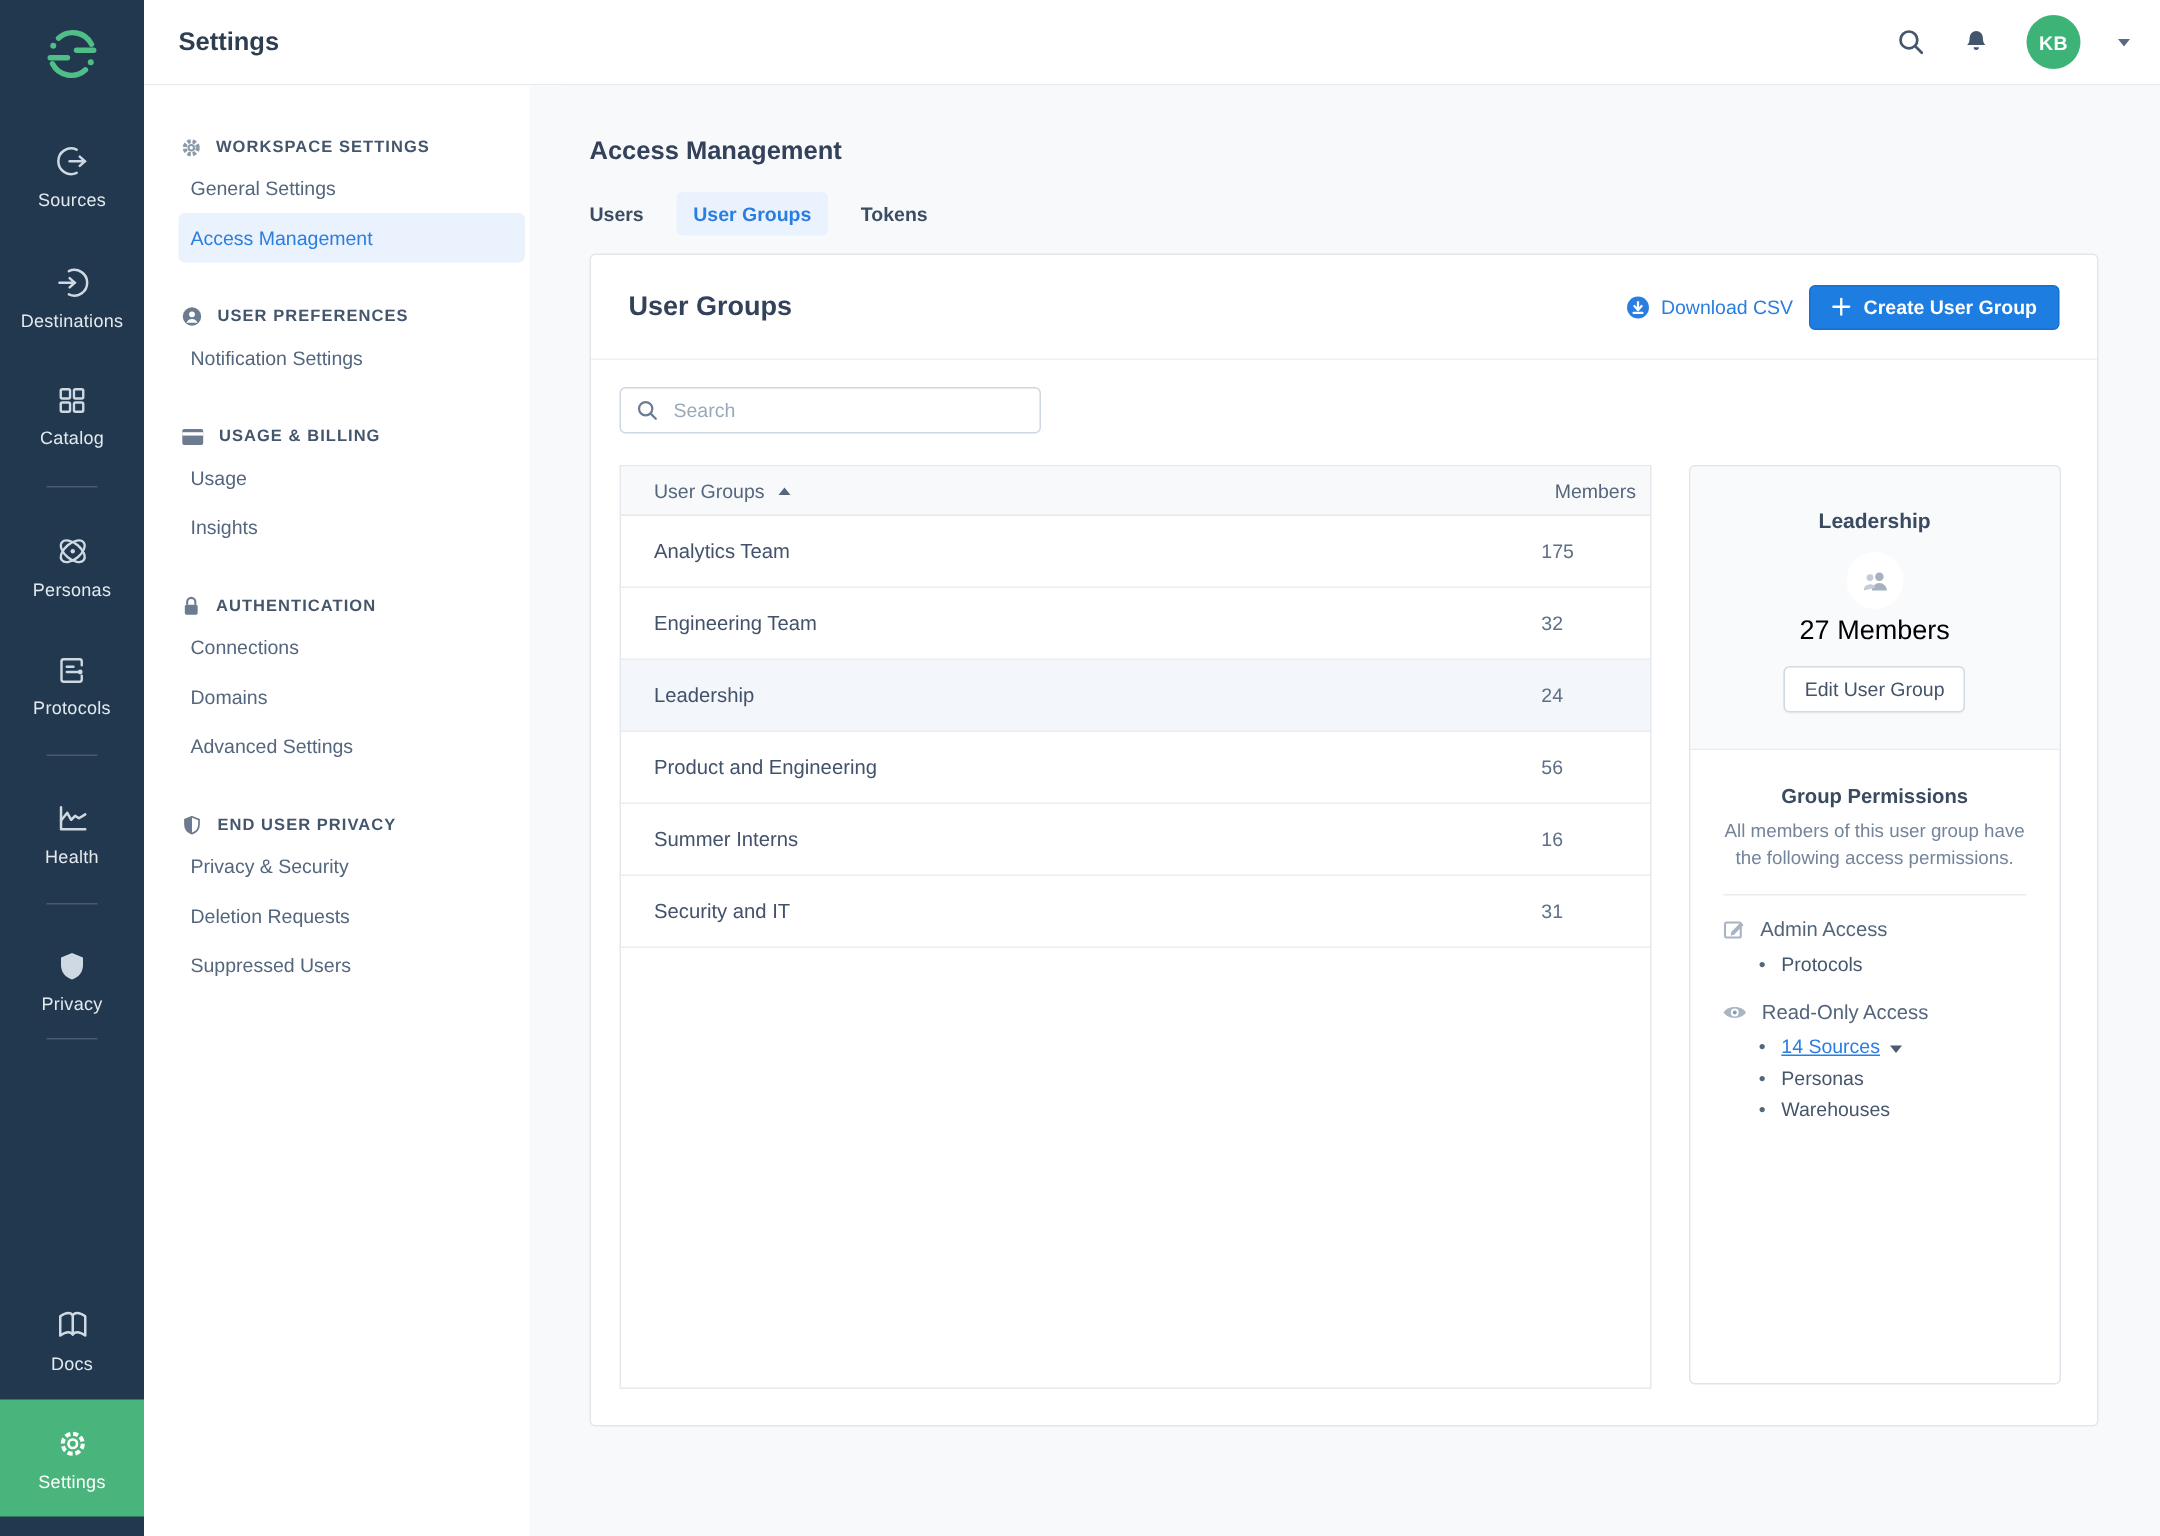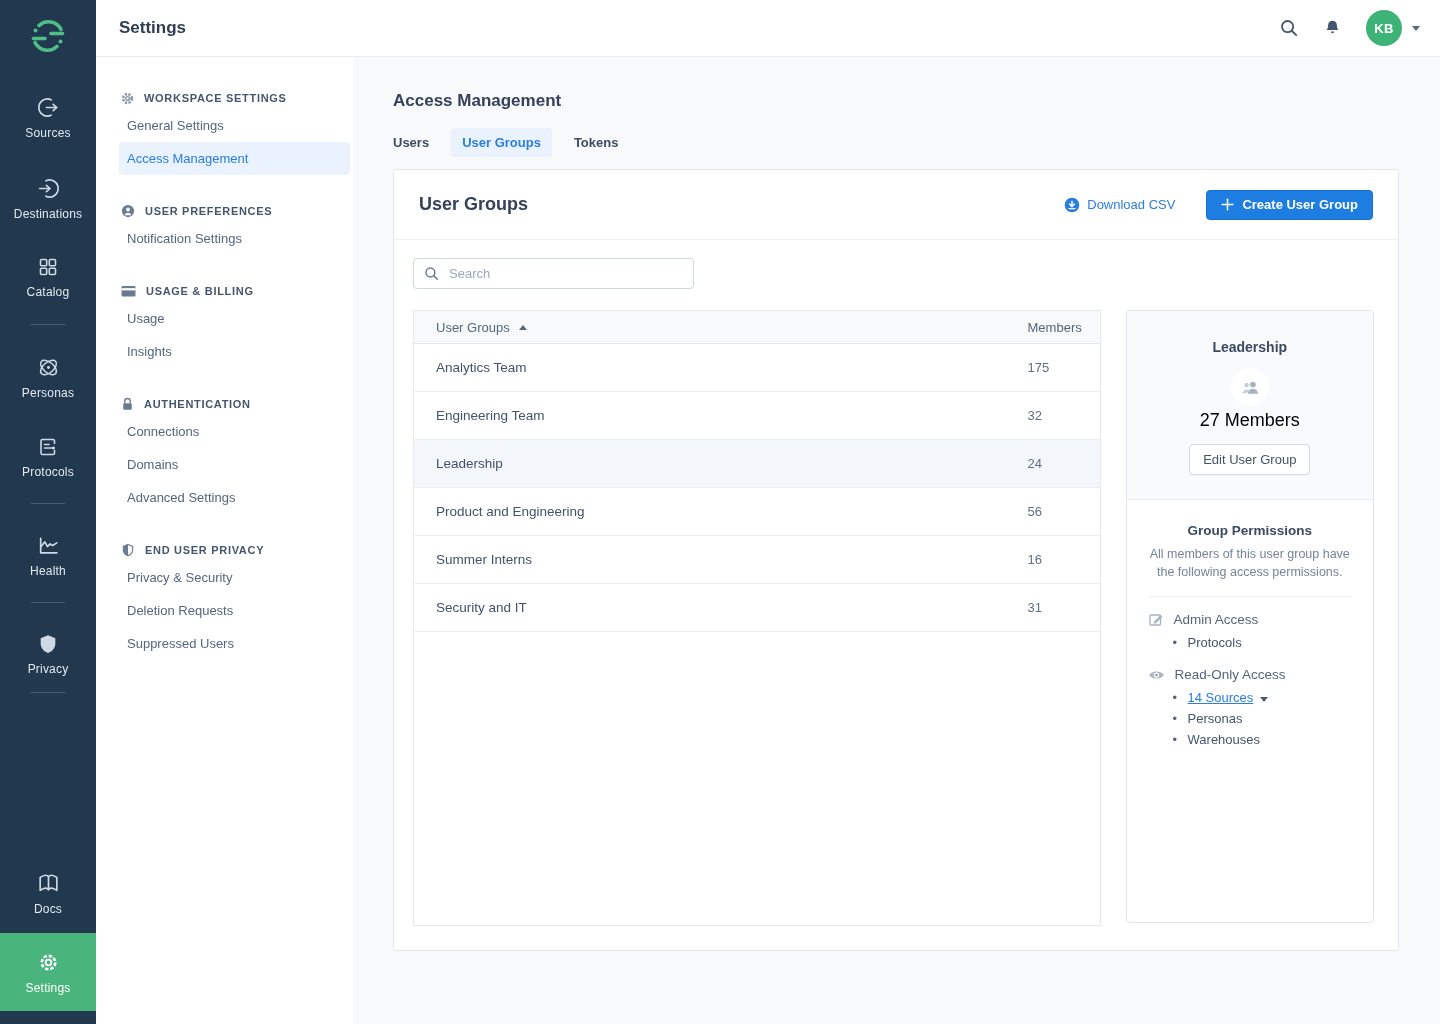--- a/index.html
+++ b/index.html
@@ -29,21 +29,21 @@
   .sidebar-footpad { height:13px; }
 
   
   .topbar {
     position:absolute; left:96px; top:0; right:0; height:57px; background:#fff;
     border-bottom:1px solid #e8ebef; display:flex; align-items:center; padding:0 20px 0 23px;
   }
   .topbar-title { font-size:17px; font-weight:700; color:#2e3e52; }
   .topbar-right { margin-left:auto; display:flex; align-items:center; gap:24px; }
   .icon-btn { cursor:pointer; display:flex; align-items:center; }
-  .avatar-group { display:flex; align-items:center; gap:10px; cursor:pointer; }
+  .avatar-group { display:flex; align-items:center; gap:25px; cursor:pointer; }
   .avatar {
     width:36px; height:36px; border-radius:50%; background:#3eb378; color:#fff;
     font-size:13px; font-weight:700; display:flex; align-items:center; justify-content:center; letter-spacing:.3px;
   }
   .caret-down { width:0; height:0; border-left:4px solid transparent; border-right:4px solid transparent; border-top:5px solid #5a6b80; }
 
   
   .subsidebar {
     position:absolute; left:96px; top:57px; bottom:0; width:280px;
     background:#fff; border-right:1px solid #e7ebf0; padding-top:22px;
@@ -65,21 +65,21 @@
   .tab { font-size:13px; font-weight:700; color:#3c4d63; padding:7px 11px; border-radius:4px; cursor:pointer; }
   .tab.active { color:#2a7de1; background:#e9f2fd; }
 
   .card {
     margin:12px 0 0 40px; width:1006px; height:782px; background:#fff;
     border:1px solid #e2e7ed; border-radius:4px;
   }
   .card-header { height:70px; display:flex; align-items:center; padding:0 25px; border-bottom:1px solid #eef1f5; }
   .card-title { font-size:18px; font-weight:700; color:#33415a; }
   .card-header-right { margin-left:auto; display:flex; align-items:center; }
-  .dl-link { display:flex; align-items:center; gap:7px; color:#2a7de1; font-size:13px; cursor:pointer; margin-right:31px;justify-content:space-between; }
+  .dl-link { display:flex; align-items:center; gap:7px; color:#2a7de1; font-size:13px; cursor:pointer; margin-right:11px;justify-content:space-between; }
   .create-btn {
     display:flex; align-items:center; gap:8px; background:#1d7de0; color:#fff;
     font-size:13px; font-weight:700; height:30px; padding:0 14px; border-radius:4px;
     border:1px solid #176fce; cursor:pointer;
   }
 
   .card-body { padding:18px 24px 0 19px; }
   .search-box {
     width:281px; height:31px; border:1px solid #cfd7e0; border-radius:4px;
     display:flex; align-items:center; padding:0 10px; gap:8px; background:#fff;
@@ -89,21 +89,21 @@
   }
   .search-box input::placeholder { color:#9aa9ba; }
 
   .content-row { display:flex; align-items:flex-start; margin-top:21px; gap:25px; }
 
   
   .grouptable { width:689px; height:616px; border:1px solid #e5e9ee; display:flex; flex-direction:column; background:#fff; }
   .thead { height:33px; flex:none; background:#f7f9fb; border-bottom:1px solid #e5e9ee; display:flex; align-items:center; font-size:13px; color:#55667d; }
   .th-name { flex:1; padding-left:22px; display:flex; align-items:center; gap:9px; cursor:pointer; }
   .sort-asc { width:0; height:0; border-left:4px solid transparent; border-right:4px solid transparent; border-bottom:5px solid #566779; }
-  .col-members { width:72px; flex:none; }
+  .col-members { width:72px; flex:none;text-align:center; }
   .trow { height:48px; flex:none; display:flex; align-items:center; border-bottom:1px solid #e9edf1; font-size:13.5px; color:#42526b; cursor:pointer; }
   .trow .row-name { flex:1; padding-left:22px; }
   .trow .row-members { width:72px; flex:none; color:#5f7086; font-size:13px;margin-left:10px; }
   .trow.selected { background:#f3f6fa; }
 
   
   .panel { width:249px; height:613px; border:1px solid #dfe5eb; border-radius:4px; background:#fff; }
   .panel-top { background:#f8fafc; border-bottom:1px solid #e7ecf1; border-radius:4px 4px 0 0; text-align:center; padding:28px 0 24px; }
   .panel-title { font-size:14px; font-weight:700; color:#3a4a61; }
   .avatar-circle { width:38px; height:38px; border-radius:50%; background:#fff; margin:13px auto 0; display:flex; align-items:center; justify-content:center; }

